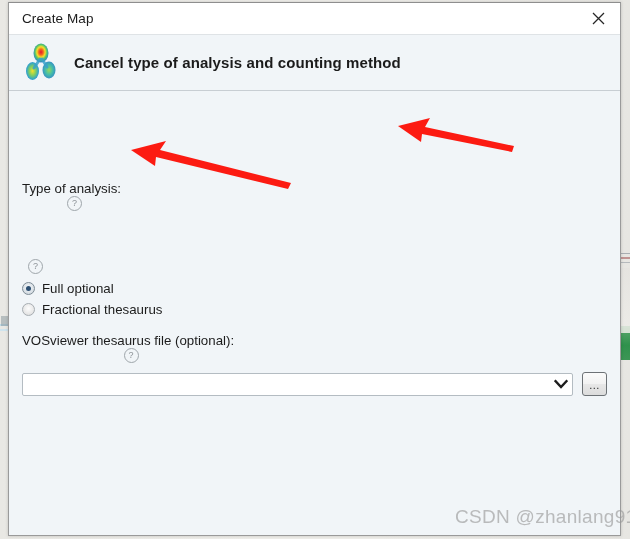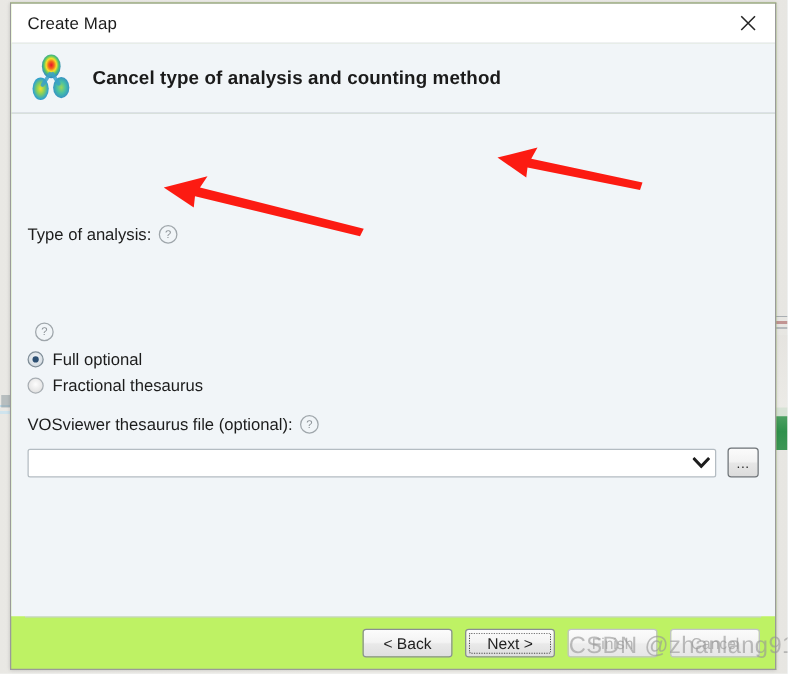--- a/index.html
+++ b/index.html
@@ -58,21 +58,21 @@
     opacity: .6;
   }
 
   
   #dialog-window {
     position: absolute;
     left: 8px;
     top: 2px;
     width: 613px;
     height: 534px;
-    background: #bef264;
+    background: #84cc16;
     border: 1px solid #9a9a9a;
     border-top-color: #8e8e8e;
     box-sizing: border-box;
     box-shadow: 0 0 3px rgba(0,0,0,.18);
     display: flex;
     flex-direction: column;
   }
 
   
   #title-bar {
@@ -134,20 +134,21 @@
     background: #f1f5f8;
     padding: 0;
   }
 
   .field-label {
     font-size: 13.3px;
     color: #1c1c1c;
     display: inline-flex;
     align-items: center;
     white-space: nowrap;
+    flex-direction: column;
   }
 
   .help-icon {
     display: inline-block;
     width: 13px;
     height: 13px;
     margin-left: 6px;
     border-radius: 50%;
     border: 1px solid #9fa6ab;
     color: #8c9297;
@@ -414,26 +415,20 @@
               <path d="M1.5 2.2 L7 8 L12.5 2.2" stroke="#1d1d1d" stroke-width="2.4" fill="none" stroke-linecap="square"></path>
             </svg>
           </span>
         </div>
         <div id="browse-button">...</div>
       </div>
     </div>
 
   </div>
 
-  <div id="dialog-footer">
-    <div class="wizard-button">&lt; Back</div>
-    <div class="wizard-button focused">Next &gt;</div>
-    <div class="wizard-button disabled">Finish</div>
-    <div class="wizard-button disabled">Cancel</div>
-  </div>
 
 </div>
 
 <div id="annotation-layer">
   <svg width="630" height="539" viewBox="0 0 630 539">
 
     <g>
       <path d="M131 150 L166 141 L160 150 L291 183 L288 189 L156 157 L155 166 Z" fill="#fc1b12"></path>
     </g>
 

